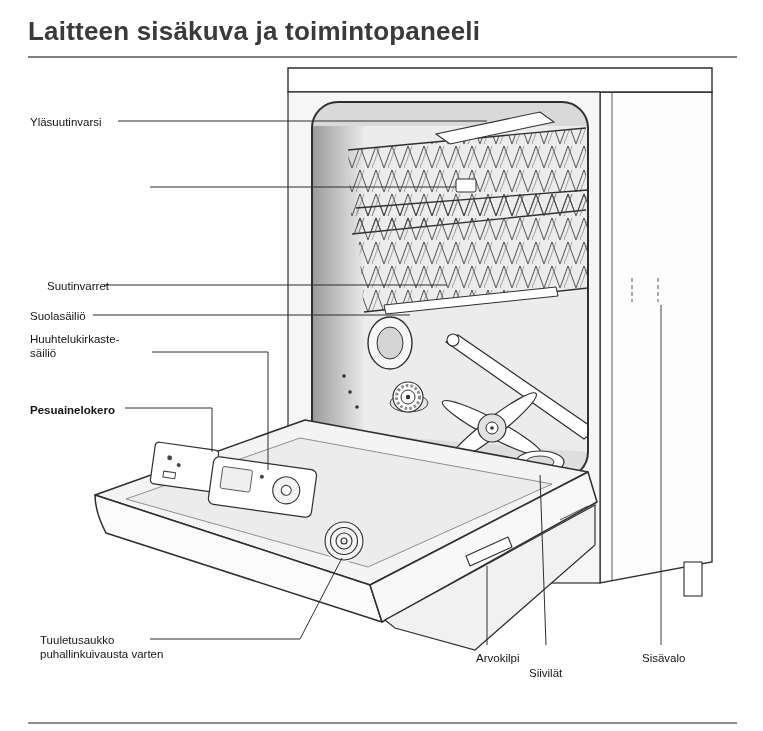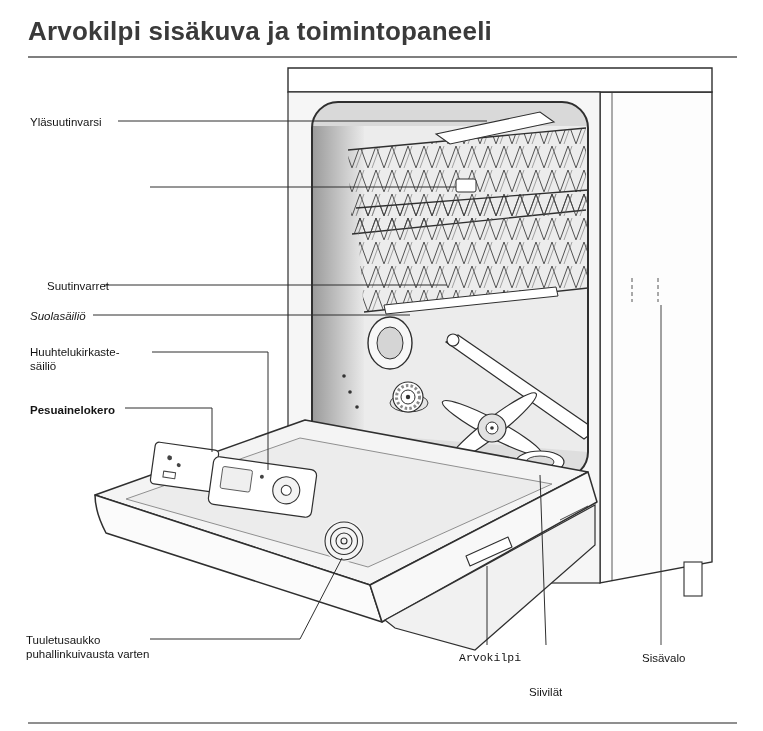--- a/index.html
+++ b/index.html
@@ -22,34 +22,34 @@
   .figure{position:absolute;left:0;top:0;width:763px;height:529px;}
   .figure svg{position:absolute;left:0;top:0;}
   .lbl{
     position:absolute;
     font-size:11.5px;line-height:14px;color:#141414;
     white-space:pre-line;
   }
   .lbl-ylasuutinvarsi{left:30px;top:115px;}
   .lbl-kumitiiviste{left:30px;top:160px;width:150px;}
   .lbl-suutinvarret{left:30px;top:279px;margin-left:17px;}
-  .lbl-suolasailio{left:30px;top:309px;font-style:italic;}
-  .lbl-huuhtelukirkaste{left:30px;top:345px;}
+  .lbl-suolasailio{left:30px;top:309px;}
+  .lbl-huuhtelukirkaste{left:30px;top:332px;}
   .lbl-pesuainelokero{left:30px;top:403px;font-weight:bold;}
-  .lbl-tuuletusaukko{left:26px;top:633px;}
-  .lbl-arvokilpi{left:459px;top:651px;font-family:Liberation Mono, monospace;}
-  .lbl-siivilat{left:529px;top:685px;}
+  .lbl-tuuletusaukko{left:40px;top:633px;}
+  .lbl-arvokilpi{left:476px;top:651px;}
+  .lbl-siivilat{left:529px;top:666px;}
   .lbl-sisavalo{left:642px;top:651px;}
 </style>
 </head>
 <body>
 
 <div class="page">
 
-  <h1 class="title">Arvokilpi sisäkuva ja toimintopaneeli</h1>
+  <h1 class="title">Laitteen sisäkuva ja toimintopaneeli</h1>
   <div class="rule rule-top"></div>
   <div class="rule rule-bottom"></div>
 
   <div class="figure">
 
     <svg width="763" height="731" viewBox="0 0 763 731">
       <defs>
         <pattern id="wires" width="16" height="24" patternUnits="userSpaceOnUse">
           <path d="M0,24 L8,2 L16,24" fill="none" stroke="#3f3f3f" stroke-width="0.9"></path>
           <path d="M4,24 L12,2" fill="none" stroke="#6f6f6f" stroke-width="0.6"></path>

